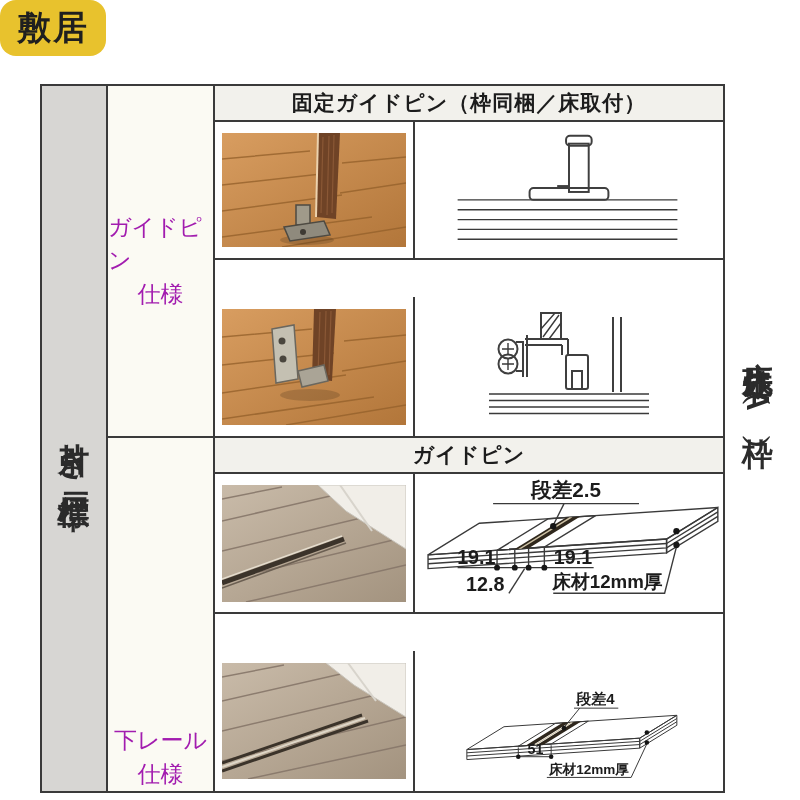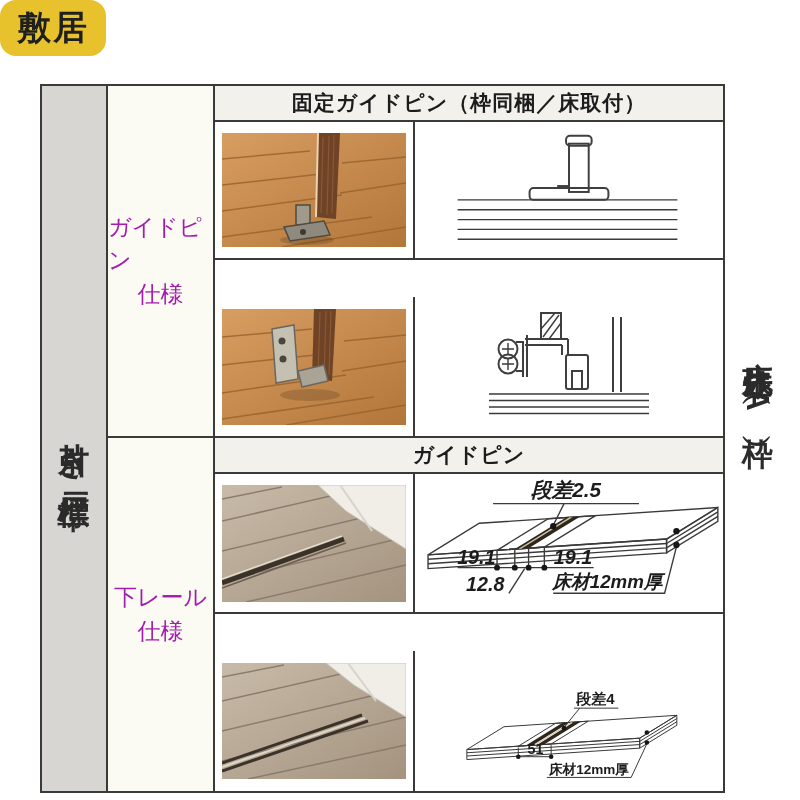--- a/index.html
+++ b/index.html
@@ -22,21 +22,21 @@
 
   .axis-strip{grid-row:1/9;grid-column:1;background:#d7d6d3;display:flex;
       justify-content:center;align-items:center;padding-top:20px;}
   .axis-strip .vtext{writing-mode:vertical-rl;font-size:32px;font-weight:600;
       color:#2b2b2b;letter-spacing:4px;}
 
   .group-cell{grid-column:2;background:#fbfaf3;display:flex;flex-direction:column;
       justify-content:center;align-items:center;}
   .group-cell span{font-size:23px;font-weight:400;color:#a21caf;line-height:1.45;}
   .group1{grid-row:1/5;}
-  .group2{grid-row:5/9;}
+  .group2{grid-row:5/9;justify-content:flex-end;}
 
   .hdr{grid-column:3/5;background:#f2f1ec;display:flex;align-items:center;
       justify-content:center;}
   .hdr span{font-size:21px;font-weight:bold;color:#1c1c1c;letter-spacing:1px;}
 
   .photo-cell{grid-column:3;background:#fff;display:flex;align-items:center;justify-content:center;}
   .diagram-cell{grid-column:4;background:#fff;position:relative;}
   .diagram-cell svg{display:block;width:100%;height:100%;}
 
   
@@ -149,21 +149,21 @@
         </defs>
         <rect width="184" height="117" fill="url(#w2)"></rect>
         <path d="M0 14 L60 2 M0 36 L130 6 M0 66 L160 28 M0 96 L184 52 M24 117 L184 80" stroke="#87776a" stroke-width="1.5" opacity="0.9"></path>
         <polygon points="96,0 184,0 184,64 124,26" fill="#f1eee8" stroke="#c9c5bd" stroke-width="1"></polygon>
         <line x1="118" y1="0" x2="150" y2="46" stroke="#d8d4cc" stroke-width="2"></line>
         <line x1="0" y1="94" x2="120" y2="51" stroke="#e4dccd" stroke-width="1.5"></line>
         <line x1="0" y1="98" x2="122" y2="54" stroke="#3b332a" stroke-width="5"></line>
         <line x1="0" y1="103" x2="124" y2="58" stroke="#6b5f52" stroke-width="1.5"></line>
       </svg>
     </div>
-    <div class="cell diagram-cell b-b" style="grid-row:6;font-style:italic;">
+    <div class="cell diagram-cell b-b" style="grid-row:6;">
       <svg viewBox="0 0 306 140">
         <polygon points="10,82 252,66 304,34 62,50" fill="#f3ecda" class="thin"></polygon>
         <polygon points="10,82 252,66 252,80 10,96" fill="#e9ddc4" class="thin"></polygon>
         <polygon points="252,66 304,34 304,48 252,80" fill="#eee3cc" class="thin"></polygon>
         <path class="thin" d="M10 86.5 L252 70.5 M10 91 L252 75 M252 70.5 L304 38.5 M252 75 L304 43"></path>
         <polygon points="80,77.4 128,74.2 180,42.2 132,45.4" fill="#ddd2b6" class="thin"></polygon>
         <polygon points="98,76.2 112,75.3 164,43.3 150,44.2" fill="#2f271c"></polygon>
         <polygon points="101.5,76 104.5,75.8 156.5,43.8 153.5,44" fill="#cfc3a6"></polygon>
 
         <text class="dimtxt" x="150" y="23" font-size="21" text-anchor="middle">段差2.5</text>

